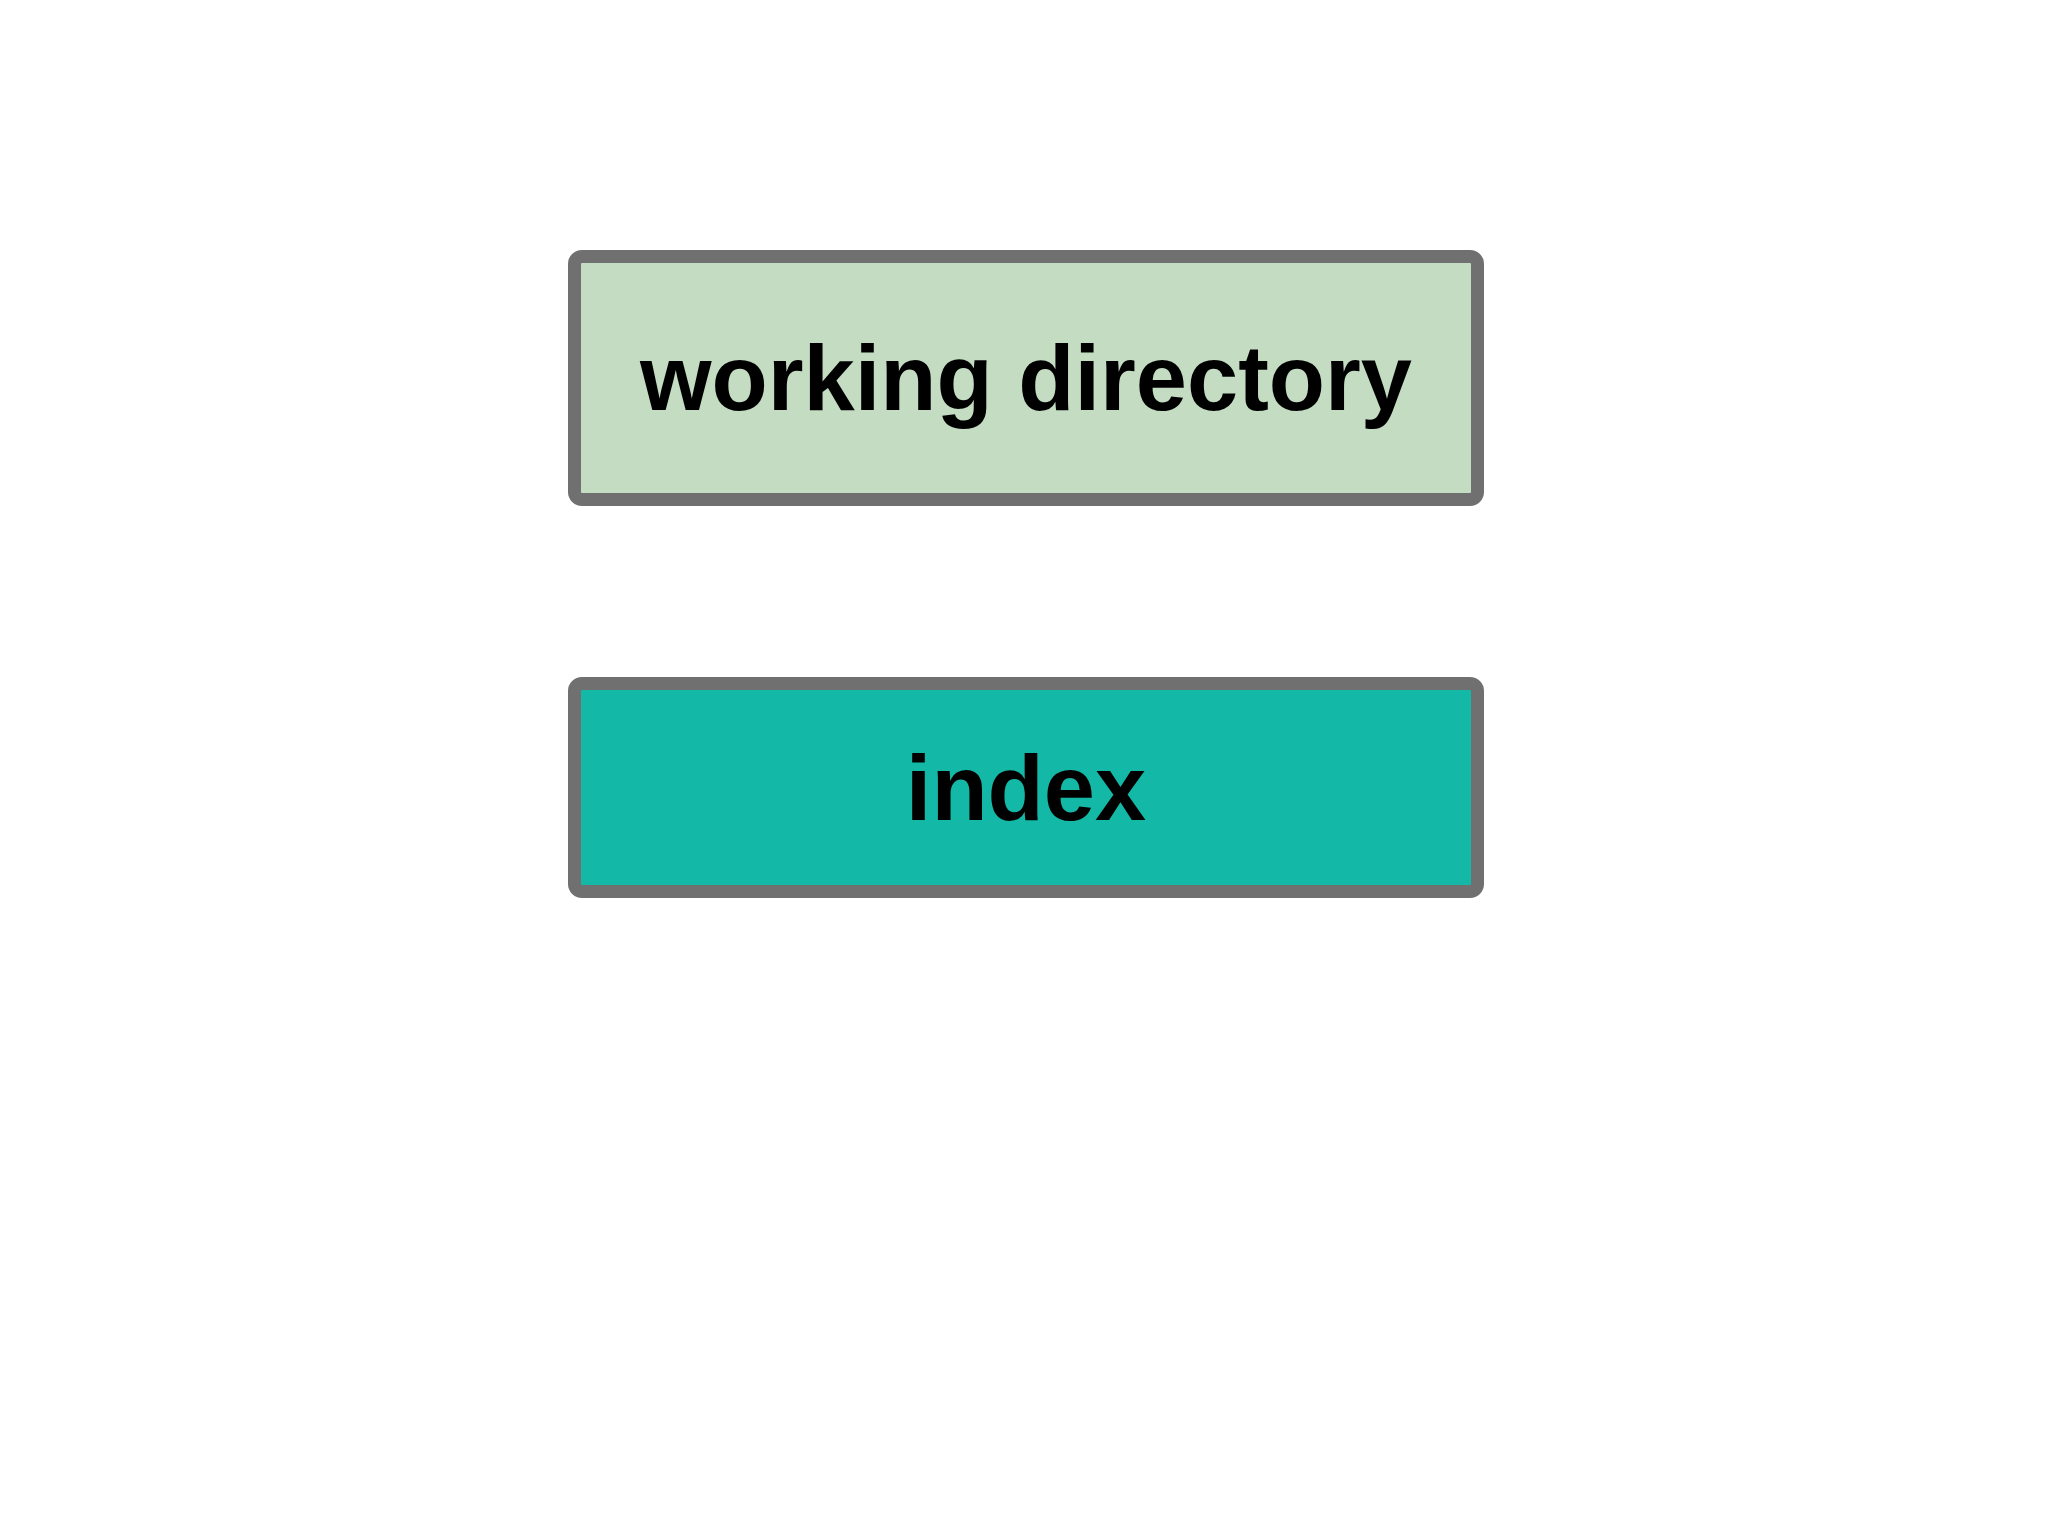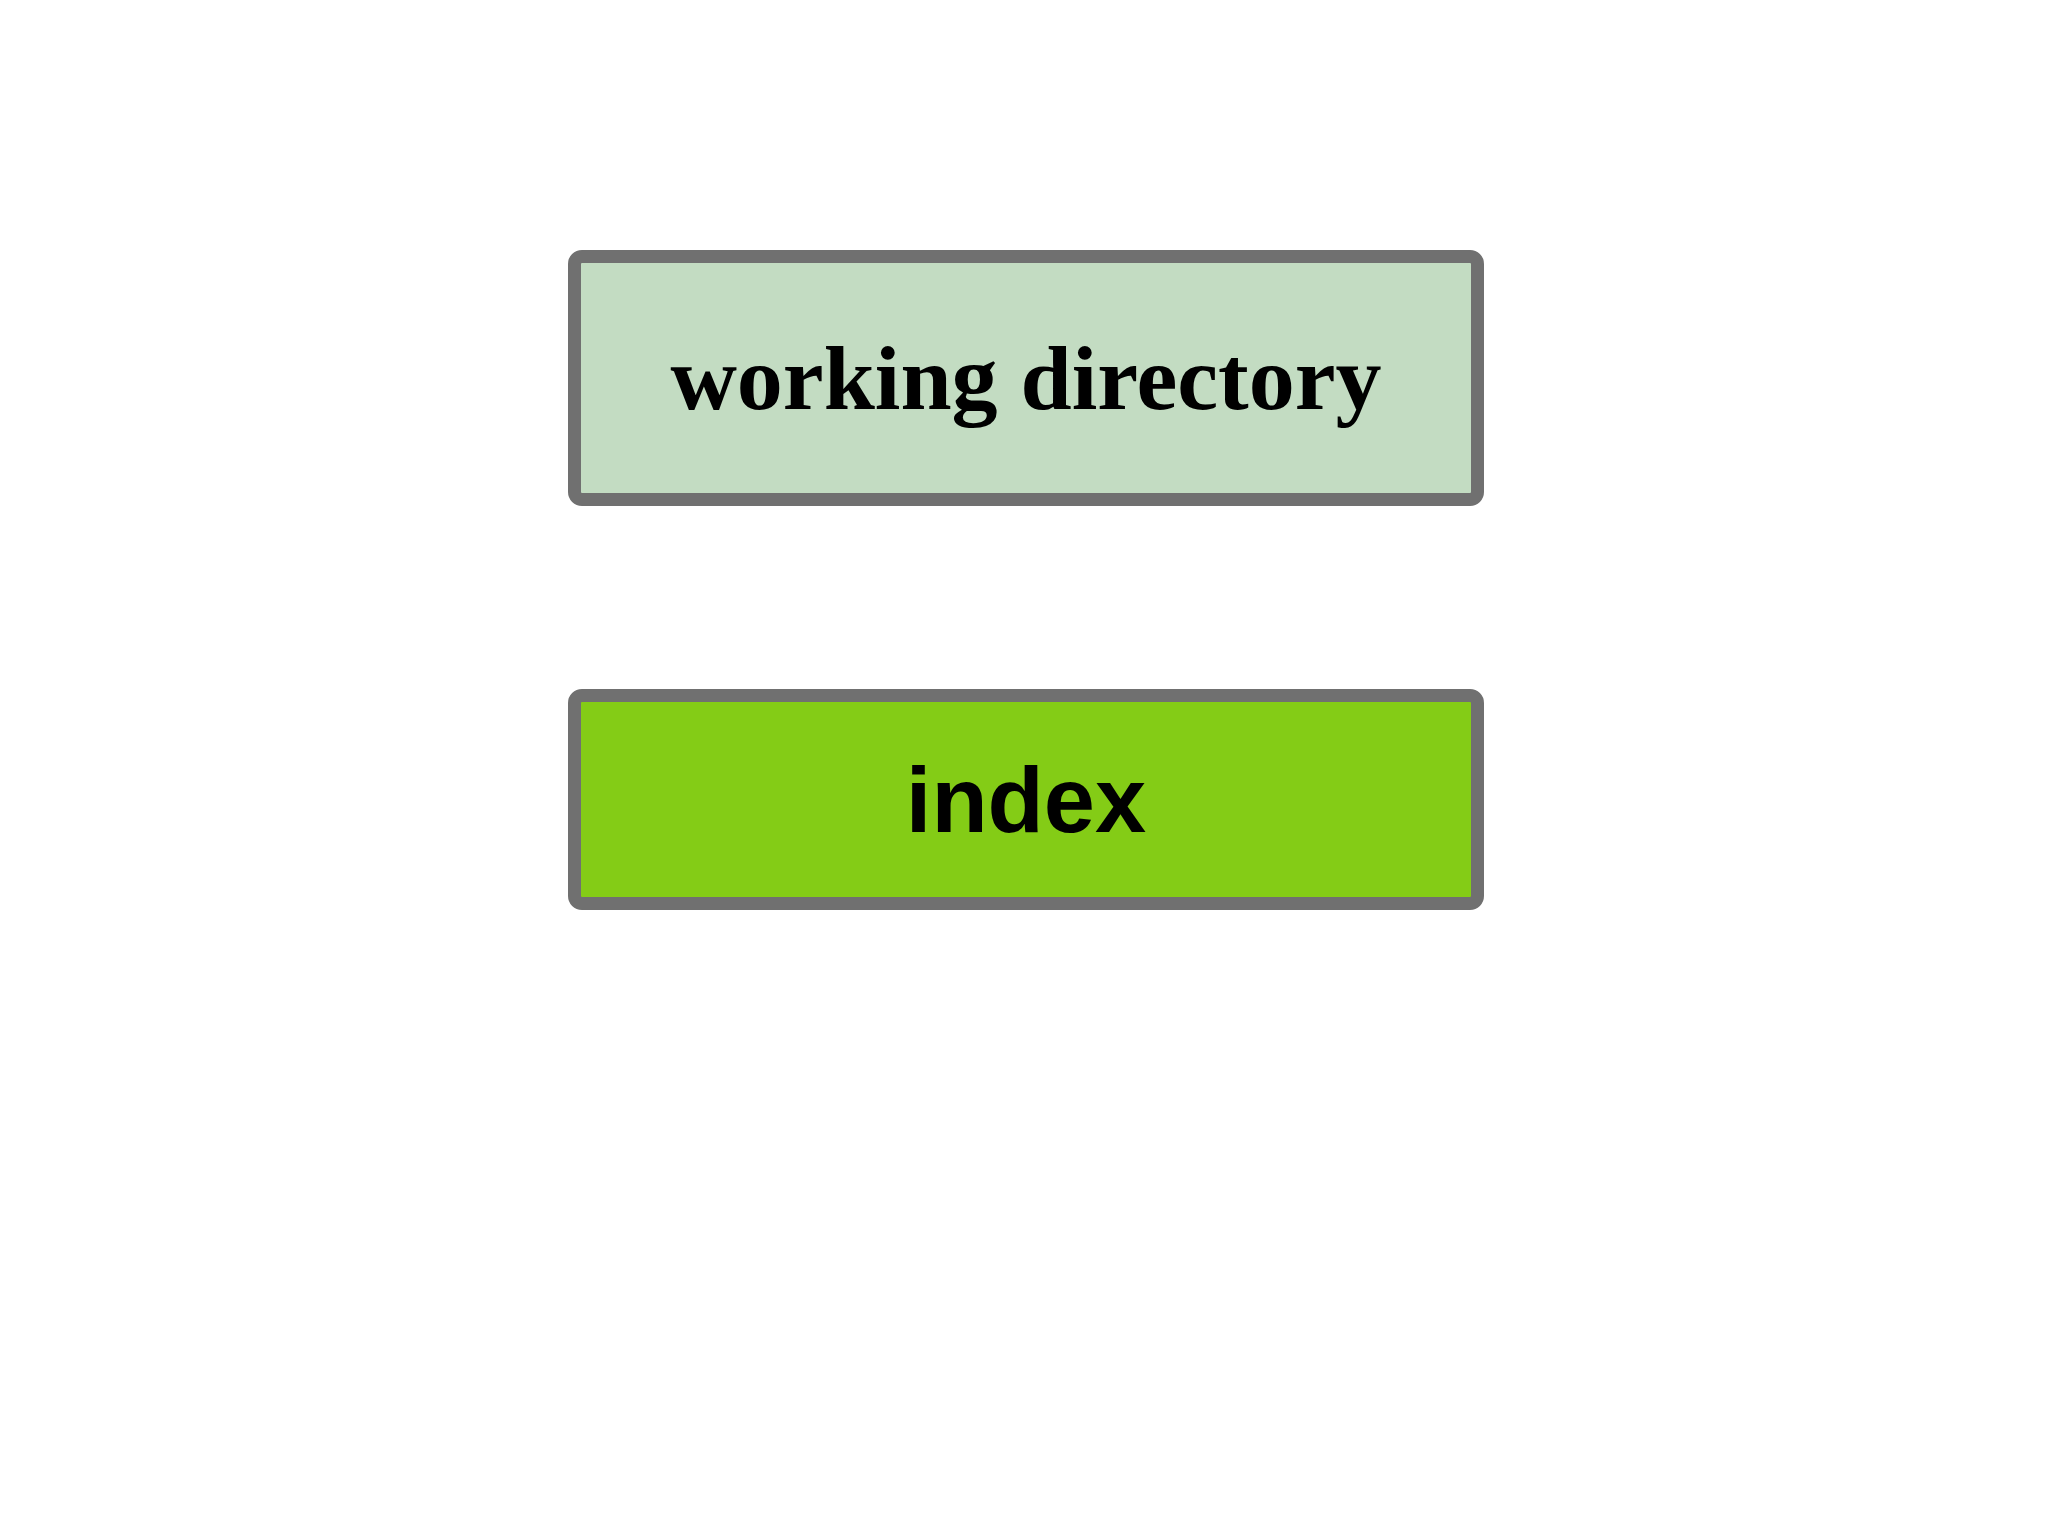--- a/index.html
+++ b/index.html
@@ -22,21 +22,20 @@
     border: 13px solid #707070;
     border-radius: 14px;
     display: flex;
     align-items: center;
     justify-content: center;
     background: #eeeeee; 
   }
   .box-working {
     top: 250px;
     height: 256px;
-    font-family: Liberation Serif, serif;
   }
   .box-index {
     top: 677px;
     height: 221px;
   }
   .box-repository {
     top: 1070px;
     height: 221px;
   }
   .box .label {
@@ -49,18 +48,18 @@
 </style>
 </head>
 <body>
 
 <div class="canvas" style="background: rgb(255, 255, 255);">
 
   <div class="box box-working" style="background-color: rgb(195, 220, 194); border-color: rgb(112, 112, 112);">
     <span class="label">working directory</span>
   </div>
 
-  <div class="box box-index" style="background-color: #84cc16; border-color: rgb(112, 112, 112); margin-top: 12px;">
+  <div class="box box-index" style="background-color: #14b8a6; border-color: rgb(112, 112, 112);">
     <span class="label">index</span>
   </div>
 
 
 </div>
 
 </body></html>

